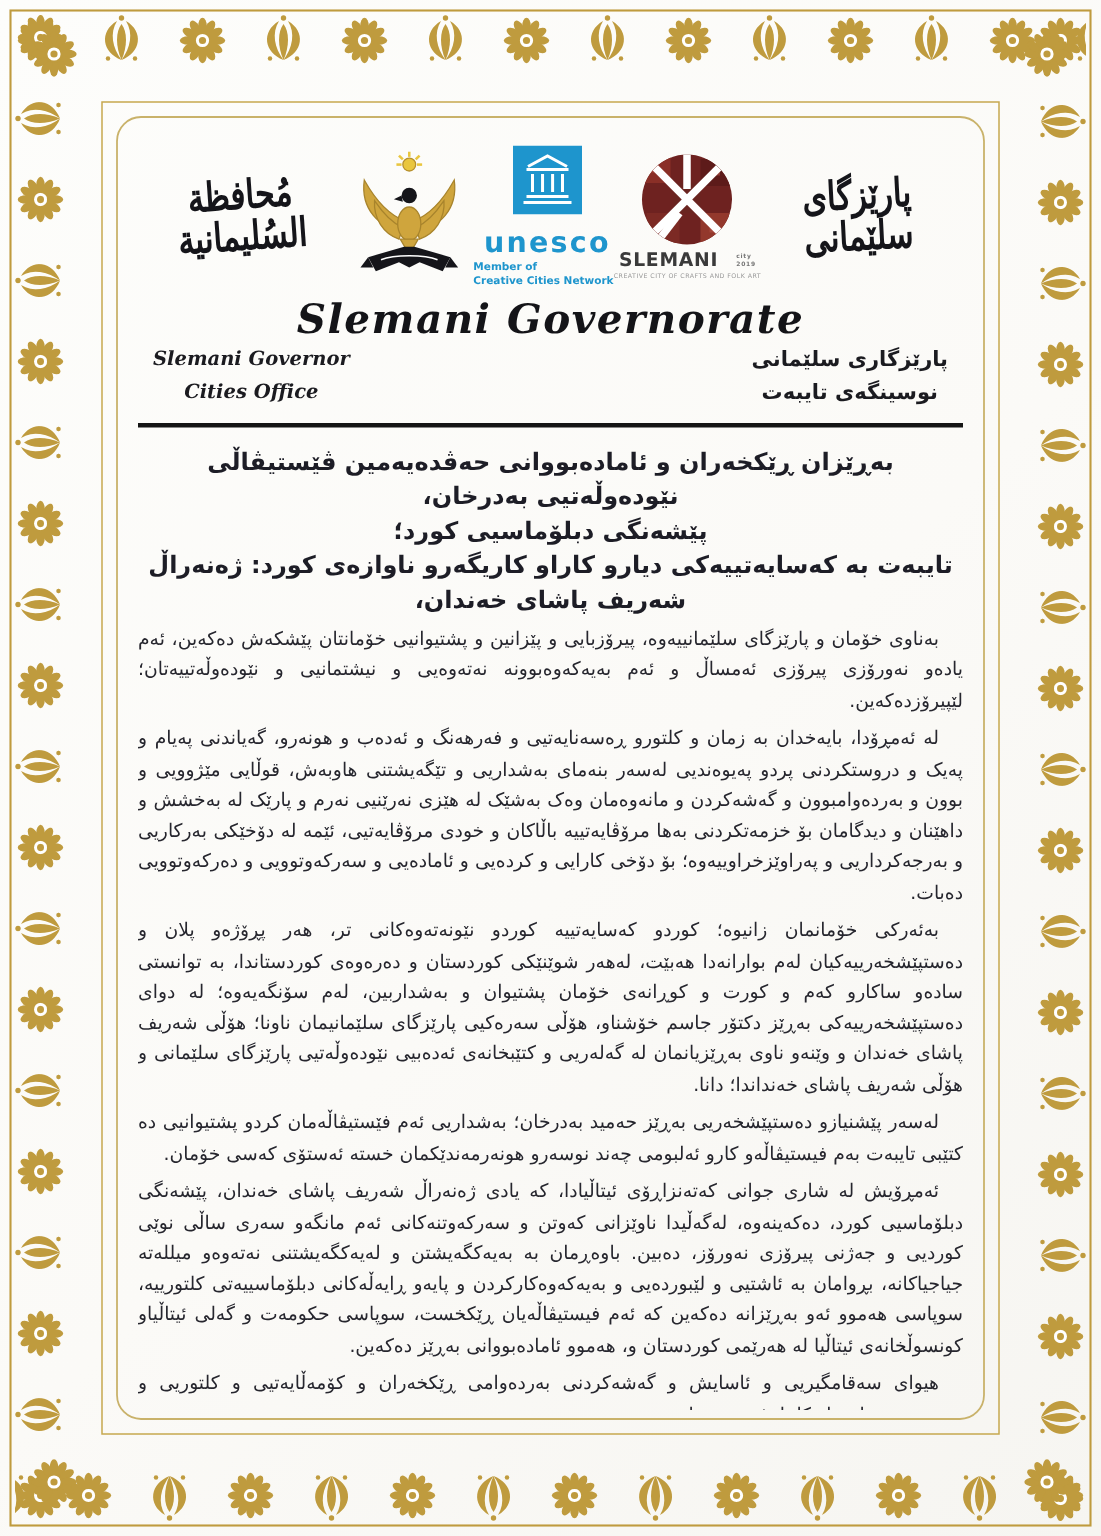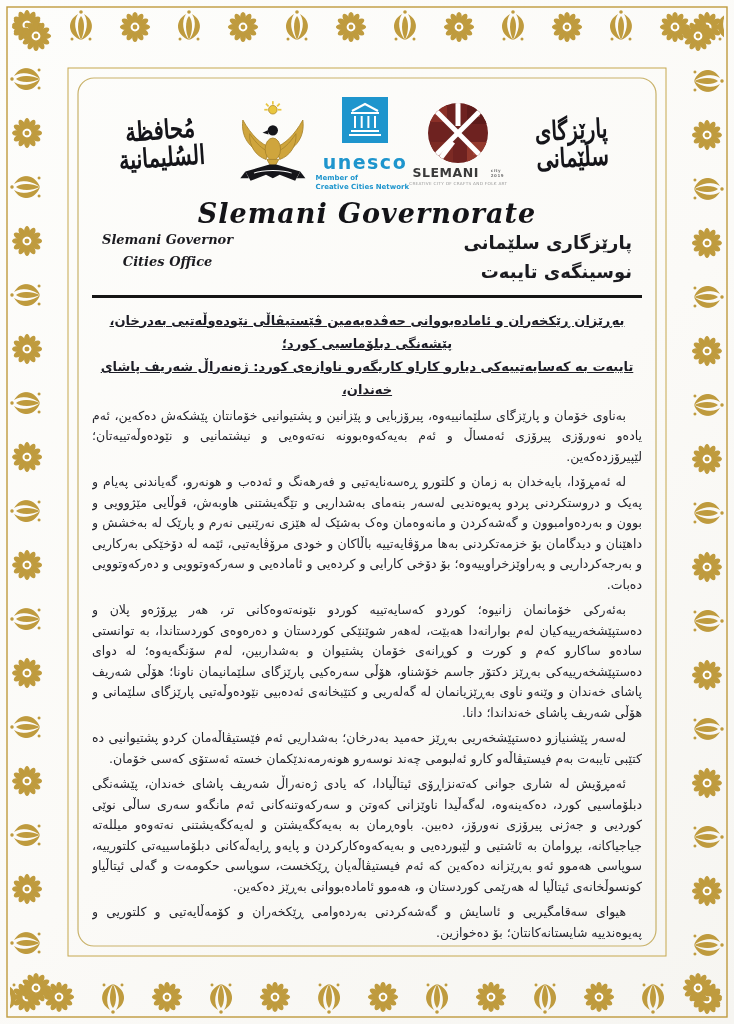--- a/index.html
+++ b/index.html
@@ -25,25 +25,25 @@
   .unesco-small{color:#1e95cd;font-size:7px;line-height:1.25;text-align:left;width:100%;margin-top:2px;font-weight:bold;}
   .slemani-word{color:#3a3a3a;font-weight:bold;font-size:12.5px;letter-spacing:.5px;line-height:1;margin-top:3px;display:flex;align-items:center;gap:12px;}
   .slemani-badge{font-size:4px;line-height:1.1;color:#777;text-align:left;}
   .slemani-tag{font-size:4.2px;color:#999;letter-spacing:.3px;margin-top:1px;white-space:nowrap;}
   .script-title{
     text-align:center;font-family:"DejaVu Serif",serif;font-style:italic;font-weight:bold;
     font-size:27px;letter-spacing:1px;color:#141418;margin-top:2px;
   }
   .office-row{display:flex;justify-content:space-between;align-items:flex-start;padding:0 10px;}
   .office-left{font-family:"DejaVu Serif",serif;font-style:italic;font-weight:bold;font-size:13px;color:#1b1b20;text-align:center;line-height:1.7;}
-  .office-right{direction:rtl;font-weight:bold;font-size:18px;color:#1b1b20;line-height:1.6;}
+  .office-right{direction:rtl;font-weight:bold;font-size:14px;color:#1b1b20;text-align:center;line-height:1.6;}
   .rule{height:3px;background:#151515;margin-top:8px;}
   
   .body-text{direction:rtl;margin-top:11px;}
-  .intro{font-weight:bold;text-align:center;font-size:13px;line-height:23px;color:#1d1d26;text-decoration:underline;}
+  .intro{font-weight:bold;text-align:center;font-size:16px;line-height:23px;color:#1d1d26;}
   .para{
     text-align:justify;font-size:12.5px;line-height:20.5px;margin:5px 0 0 0;
     text-indent:16px;color:#26262e;font-weight:500;
   }
 </style>
 </head>
 <body>
 
 <div class="page">
 

